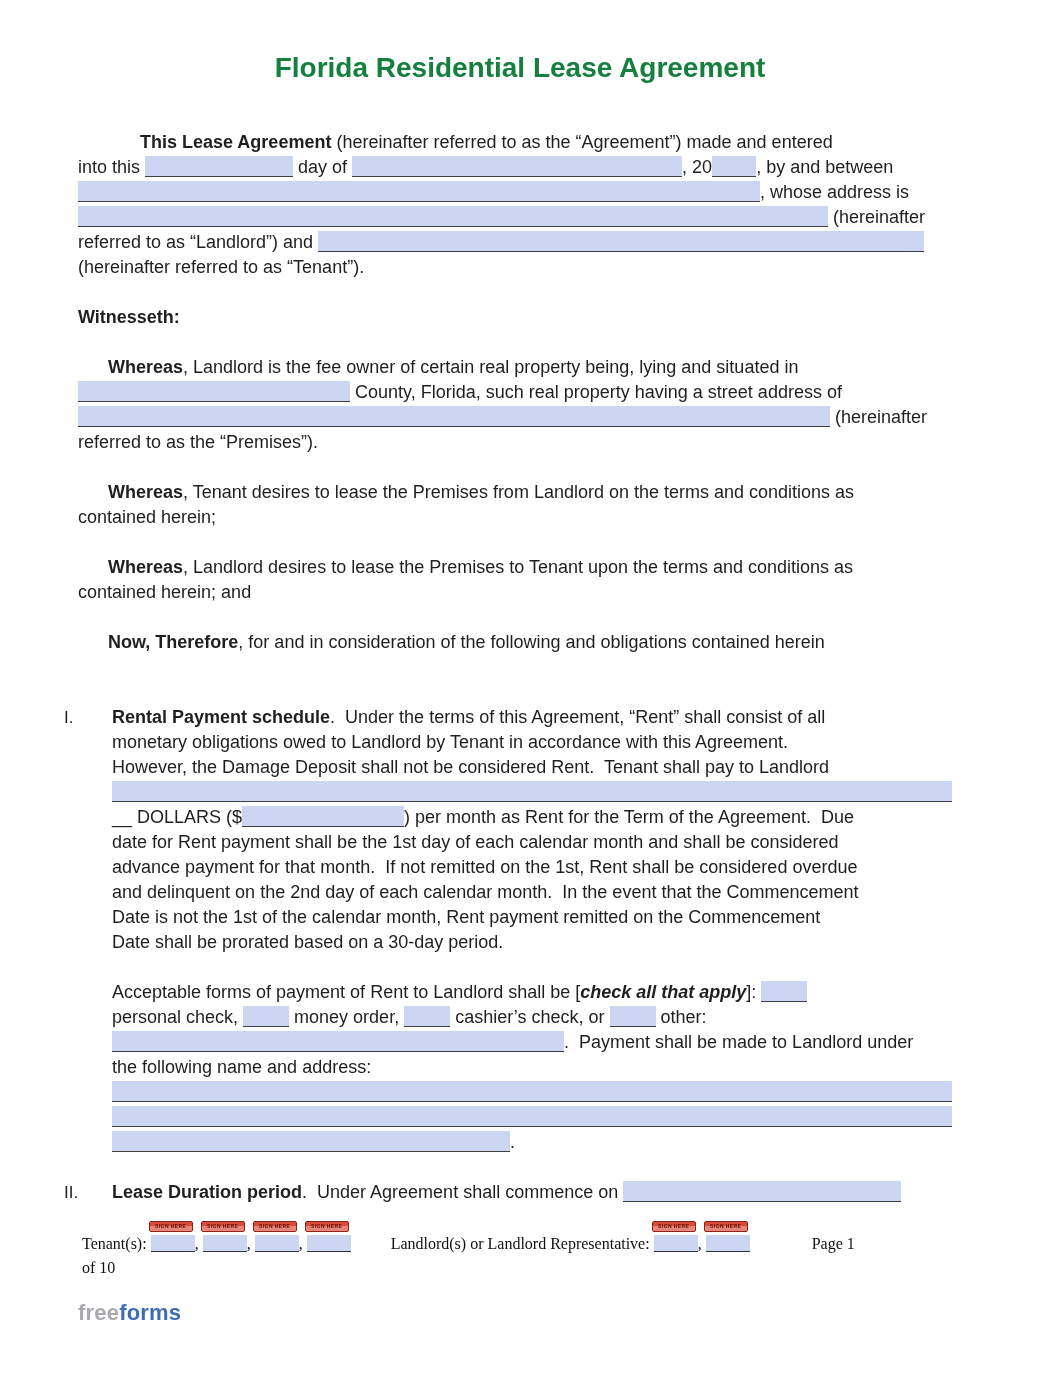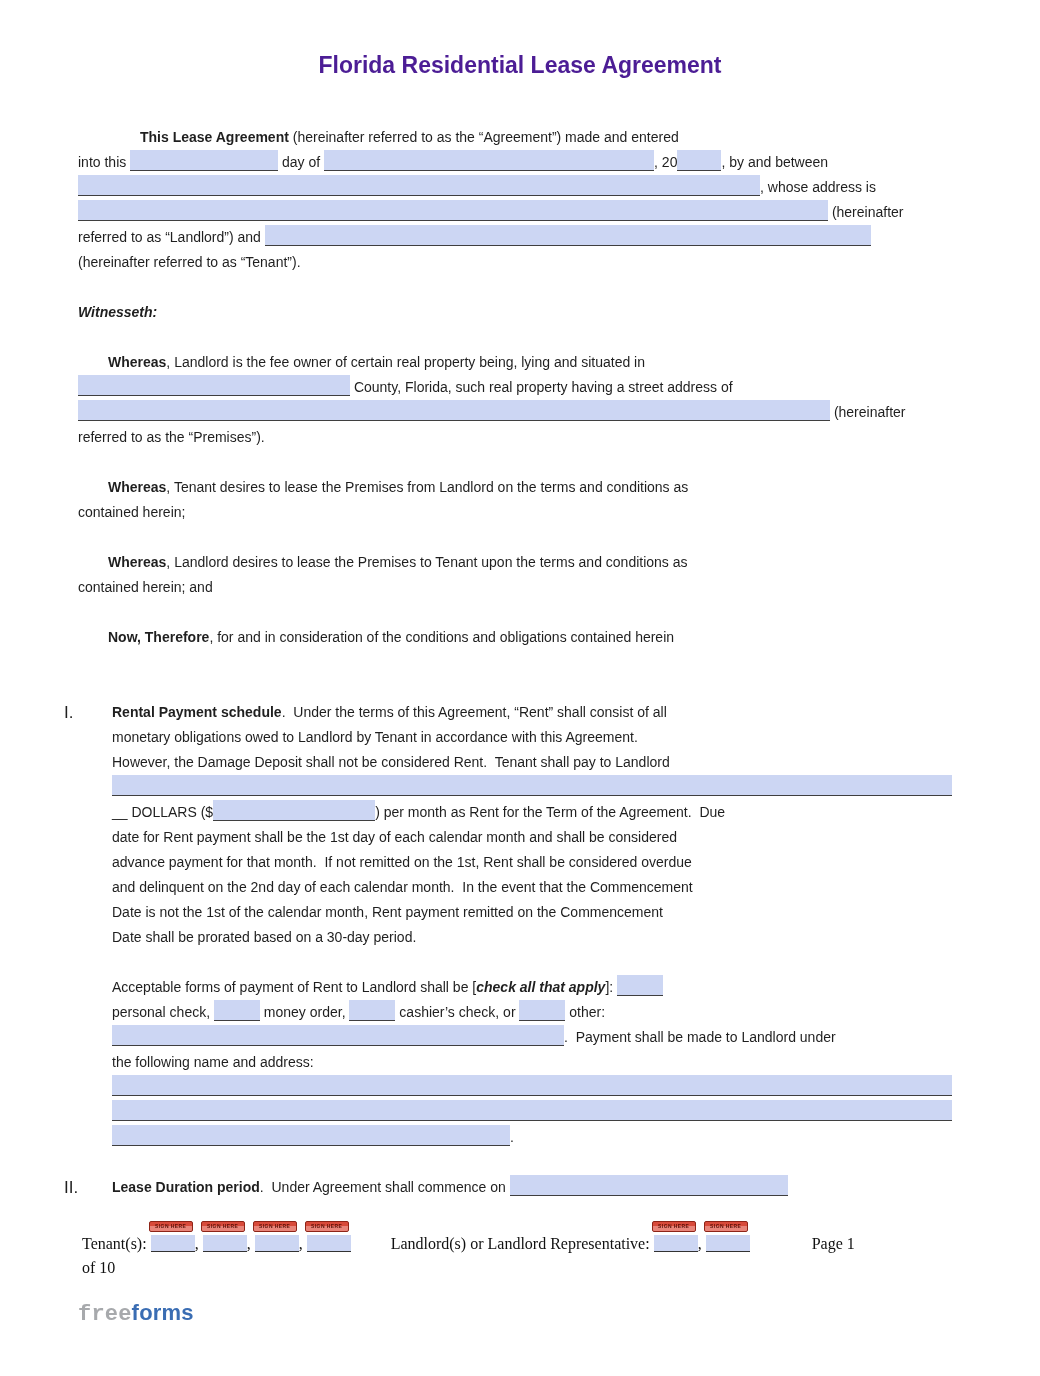--- a/index.html
+++ b/index.html
@@ -9,33 +9,33 @@
     background:#fff;
     box-sizing:border-box;
     padding:52px 78px 0 78px;
     font-family:"Liberation Sans", sans-serif;
     color:var(--text,#1f1f1f);
     overflow:hidden;
   }
   h1.title{
     margin:0 0 46px 0;
     text-align:center;
-    font-size:23px;
+    font-size:28px;
     font-weight:bold;
-    color:#4c1d95;
+    color:#15803d;
   }
   .para{
     margin:0 0 25px 0;
-    font-size:14px;
+    font-size:18px;
     line-height:25px;
     white-space:pre-wrap;
   }
   .para.ind-lg{text-indent:62px;}
   .para.ind{text-indent:30px;}
-  .para.bold{font-weight:bold;font-style:italic;}
+  .para.bold{font-weight:bold;}
   .bold{font-weight:bold;}
   .italic{font-style:italic;}
   .blank{
     display:inline-block;
     height:20px;
     background:var(--hl,#ccd6f3);
     border-bottom:1px solid var(--ul,#3f3f3f);
     vertical-align:-4px;
   }
   .section{
@@ -86,41 +86,41 @@
     overflow:hidden;
   }
   .sp{display:inline-block;height:1px;}
   .logo{
     position:absolute;
     left:78px;top:1300px;
     font-size:22px;
     font-weight:bold;
     letter-spacing:0.2px;
   }
-  .logo-free{color:var(--logofree,#a7a9ac);font-weight:600;font-family:Liberation Mono, monospace;}
+  .logo-free{color:var(--logofree,#a7a9ac);font-weight:600;}
   .logo-forms{color:var(--logoforms,#3a6db3);text-align:center;}
 </style>
 </head>
 <body>
 
 <div class="page" style="--hl: #ccd6f3; --ul: #3f3f3f; --stamp: #d84a3a; --stampb: #8e2417; --logofree: #a7a9ac; --logoforms: #3a6db3; --text: #1f1f1f;">
 
   <h1 class="title">Florida Residential Lease Agreement</h1>
 
   <p class="para ind-lg"><span class="bold">This Lease Agreement</span><span> (hereinafter referred to as the “Agreement”) made and entered</span><br><span>into this </span><span class="blank" style="width: 148px;"></span><span> day of </span><span class="blank" style="width: 330px;"></span><span>, 20</span><span class="blank" style="width: 44px;"></span><span>, by and between</span><br><span class="blank" style="width: 682px;"></span><span>, whose address is</span><br><span class="blank" style="width: 750px;"></span><span> (hereinafter</span><br><span>referred to as “Landlord”) and </span><span class="blank" style="width: 606px;"></span><br><span>(hereinafter referred to as “Tenant”).</span></p>
 
   <p class="para bold">Witnesseth:</p>
 
   <p class="para ind"><span class="bold">Whereas</span><span>, Landlord is the fee owner of certain real property being, lying and situated in</span><br><span class="blank" style="width: 272px;"></span><span> County, Florida, such real property having a street address of</span><br><span class="blank" style="width: 752px;"></span><span> (hereinafter</span><br><span>referred to as the “Premises”).</span></p>
 
   <p class="para ind"><span class="bold">Whereas</span><span>, Tenant desires to lease the Premises from Landlord on the terms and conditions as</span><br><span>contained herein;</span></p>
 
   <p class="para ind"><span class="bold">Whereas</span><span>, Landlord desires to lease the Premises to Tenant upon the terms and conditions as</span><br><span>contained herein; and</span></p>
 
-  <p class="para ind"><span class="bold">Now, Therefore</span><span>, for and in consideration of the conditions and obligations contained herein</span><br><br></p>
+  <p class="para ind"><span class="bold">Now, Therefore</span><span>, for and in consideration of the following and obligations contained herein</span><br><br></p>
 
   <div class="section">
     <div class="num">I.</div>
     <div class="sec-content">
       <p class="para"><span class="bold">Rental Payment schedule</span><span>.  Under the terms of this Agreement, “Rent” shall consist of all</span><br><span>monetary obligations owed to Landlord by Tenant in accordance with this Agreement.</span><br><span>However, the Damage Deposit shall not be considered Rent.  Tenant shall pay to Landlord</span><br><span class="blank" style="width: 840px;"></span><br><span>__ DOLLARS ($</span><span class="blank" style="width: 162px;"></span><span>) per month as Rent for the Term of the Agreement.  Due</span><br><span>date for Rent payment shall be the 1st day of each calendar month and shall be considered</span><br><span>advance payment for that month.  If not remitted on the 1st, Rent shall be considered overdue</span><br><span>and delinquent on the 2nd day of each calendar month.  In the event that the Commencement</span><br><span>Date is not the 1st of the calendar month, Rent payment remitted on the Commencement</span><br><span>Date shall be prorated based on a 30-day period.</span></p>
       <p class="para"><span>Acceptable forms of payment of Rent to Landlord shall be [</span><span class="bold italic">check all that apply</span><span>]: </span><span class="blank" style="width: 46px;"></span><br><span>personal check, </span><span class="blank" style="width: 46px;"></span><span> money order, </span><span class="blank" style="width: 46px;"></span><span> cashier’s check, or </span><span class="blank" style="width: 46px;"></span><span> other:</span><br><span class="blank" style="width: 452px;"></span><span>.  Payment shall be made to Landlord under</span><br><span>the following name and address:</span><br><span class="blank" style="width: 840px;"></span><br><span class="blank" style="width: 840px;"></span><br><span class="blank" style="width: 398px;"></span><span>.</span></p>
     </div>
   </div>
 
   <div class="section">

